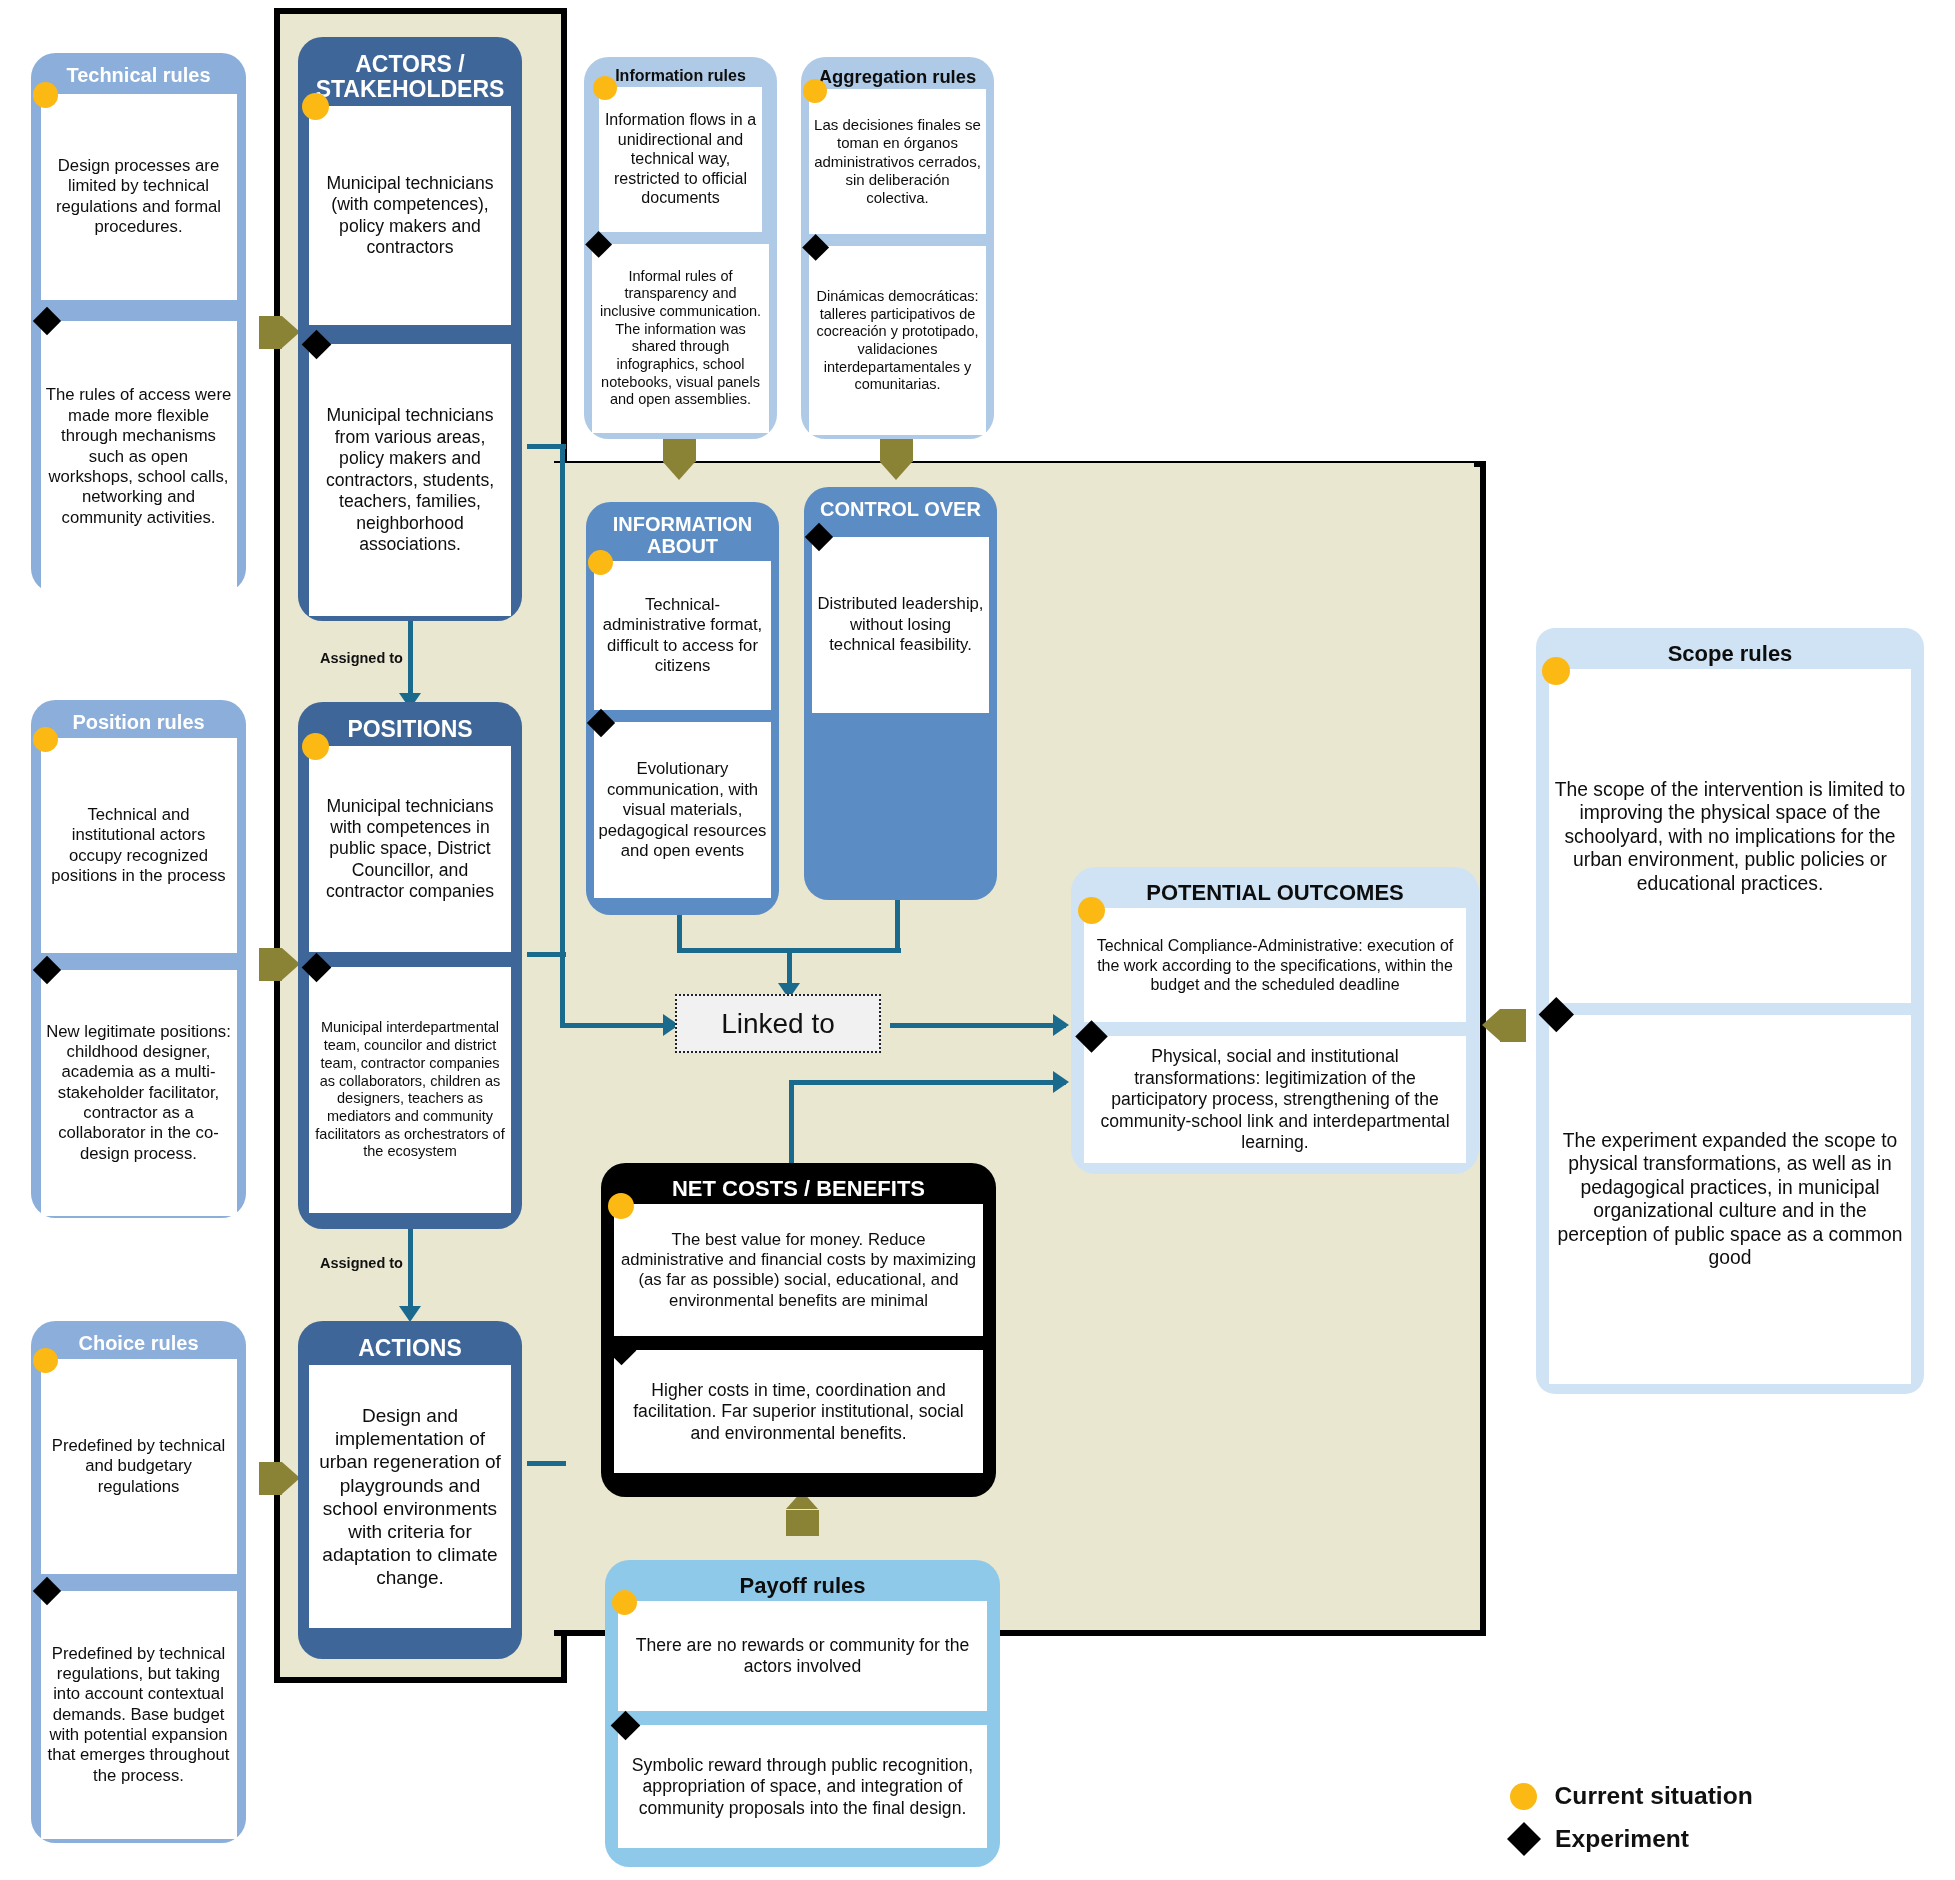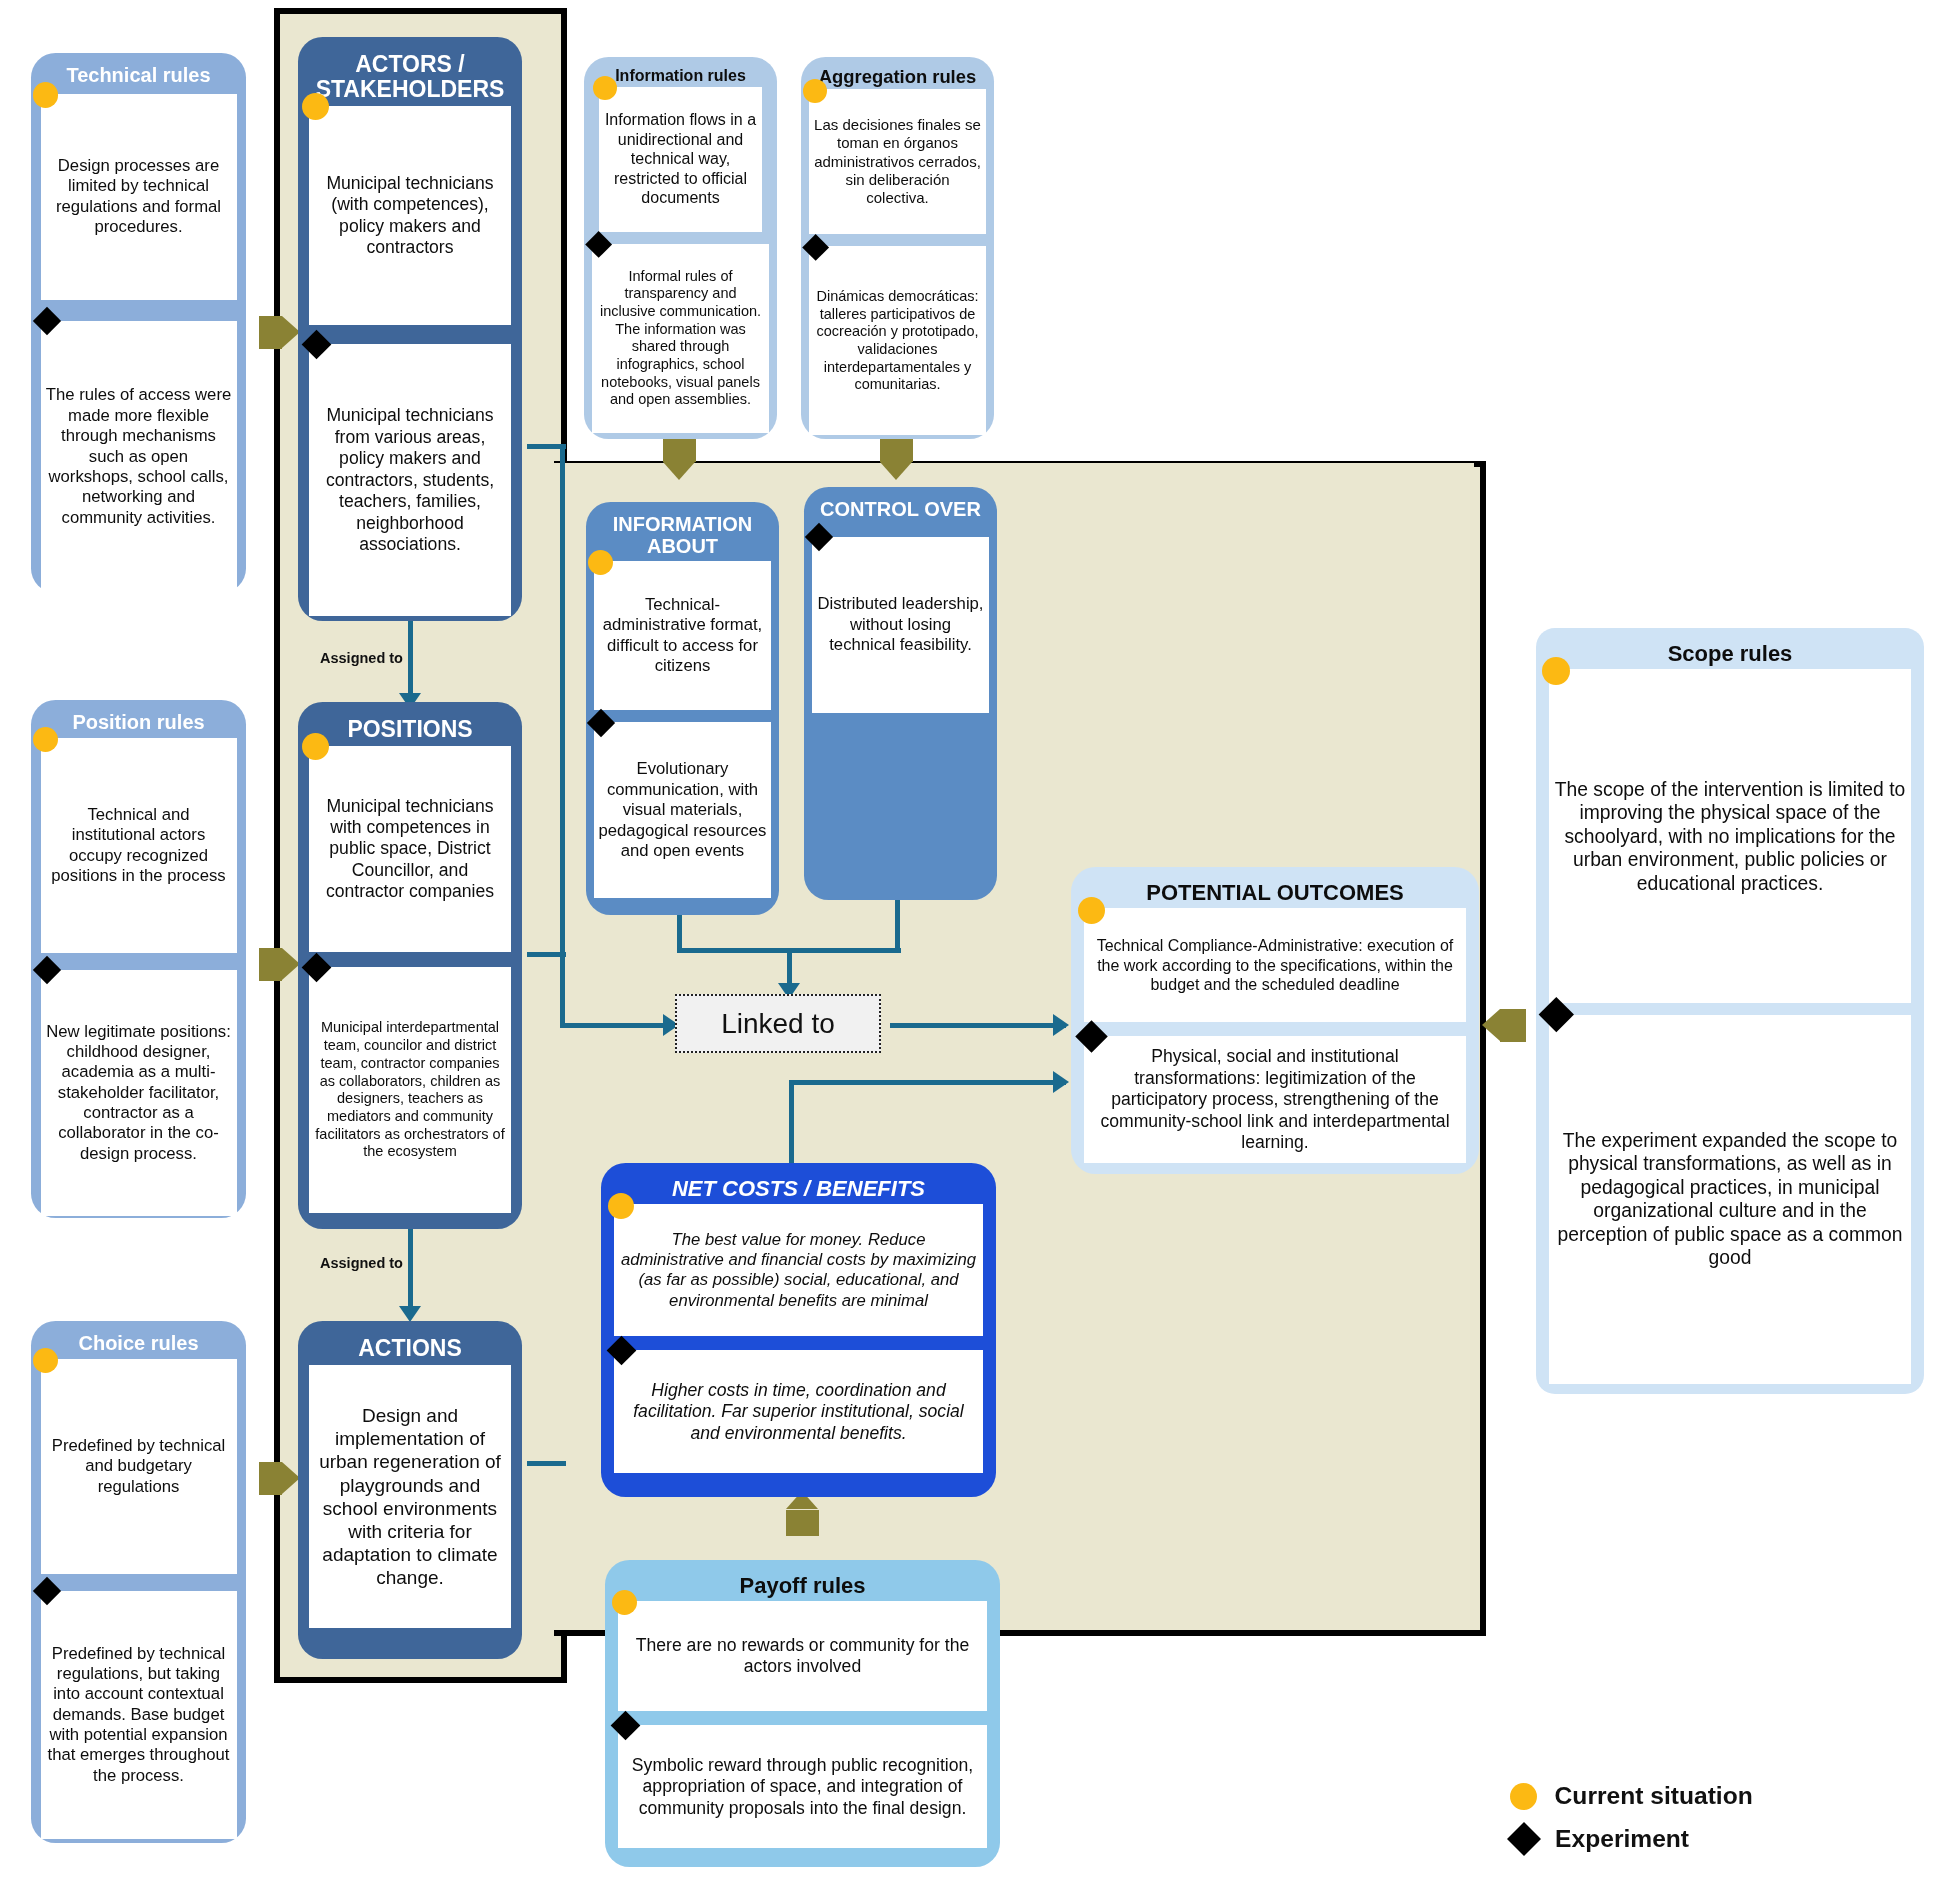--- a/index.html
+++ b/index.html
@@ -29,21 +29,21 @@
 
   
   .c-midblue{background:#3F6699;}              
   .c-midblue .title{color:#ffffff;}
   .c-steel{background:#5B8CC4;}                
   .c-steel .title{color:#ffffff;}
   .c-lightblue{background:#8CAEDA;}            
   .c-lightblue .title{color:#ffffff;}
   .c-palecard{background:#AFCAE6;}             
   .c-palecard .title{color:#0d0d0d;}
-  .c-sky{background:#1d4ed8;font-style:italic;}                  
+  .c-sky{background:#000000;}                  
   .c-sky .title{color:#ffffff;}
   .c-skyd{background:#8FC9EA;}                 
   .c-skyd .title{color:#0d0d0d;}
   .c-paleout{background:#CFE3F5;}              
   .c-paleout .title{color:#0d0d0d;}
 
   
   .ln{position:absolute;background:#1A6A8E;}
   .arrowhead{position:absolute;width:0;height:0;}
   .ah-down{border-left:11.4px solid transparent;border-right:11.4px solid transparent;border-top:16px solid #1A6A8E;}

